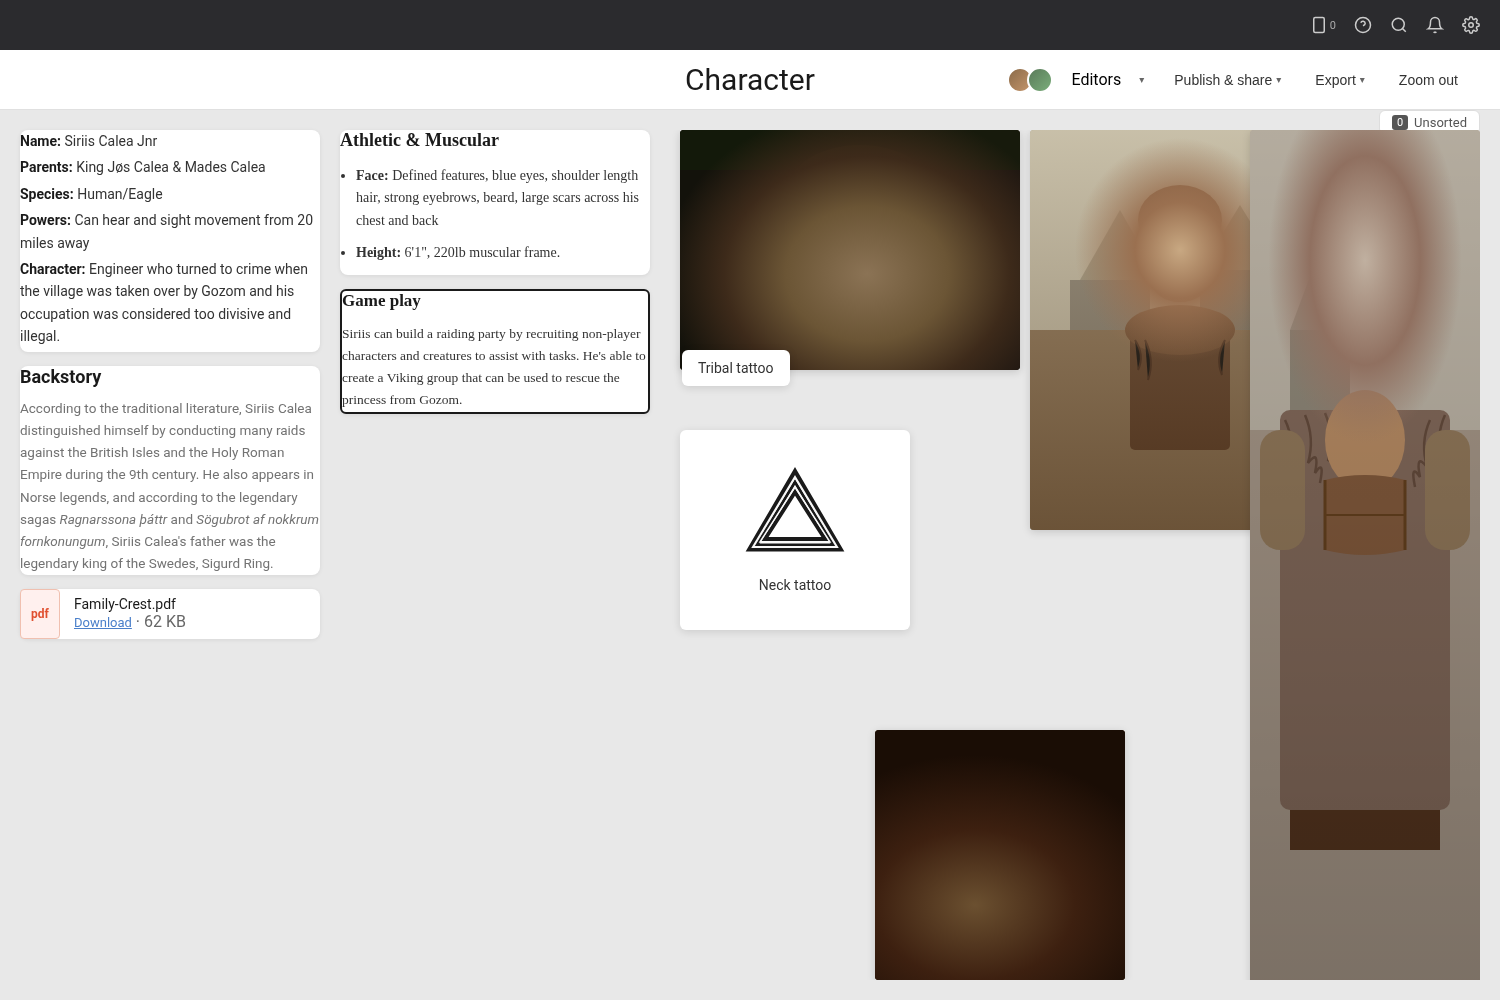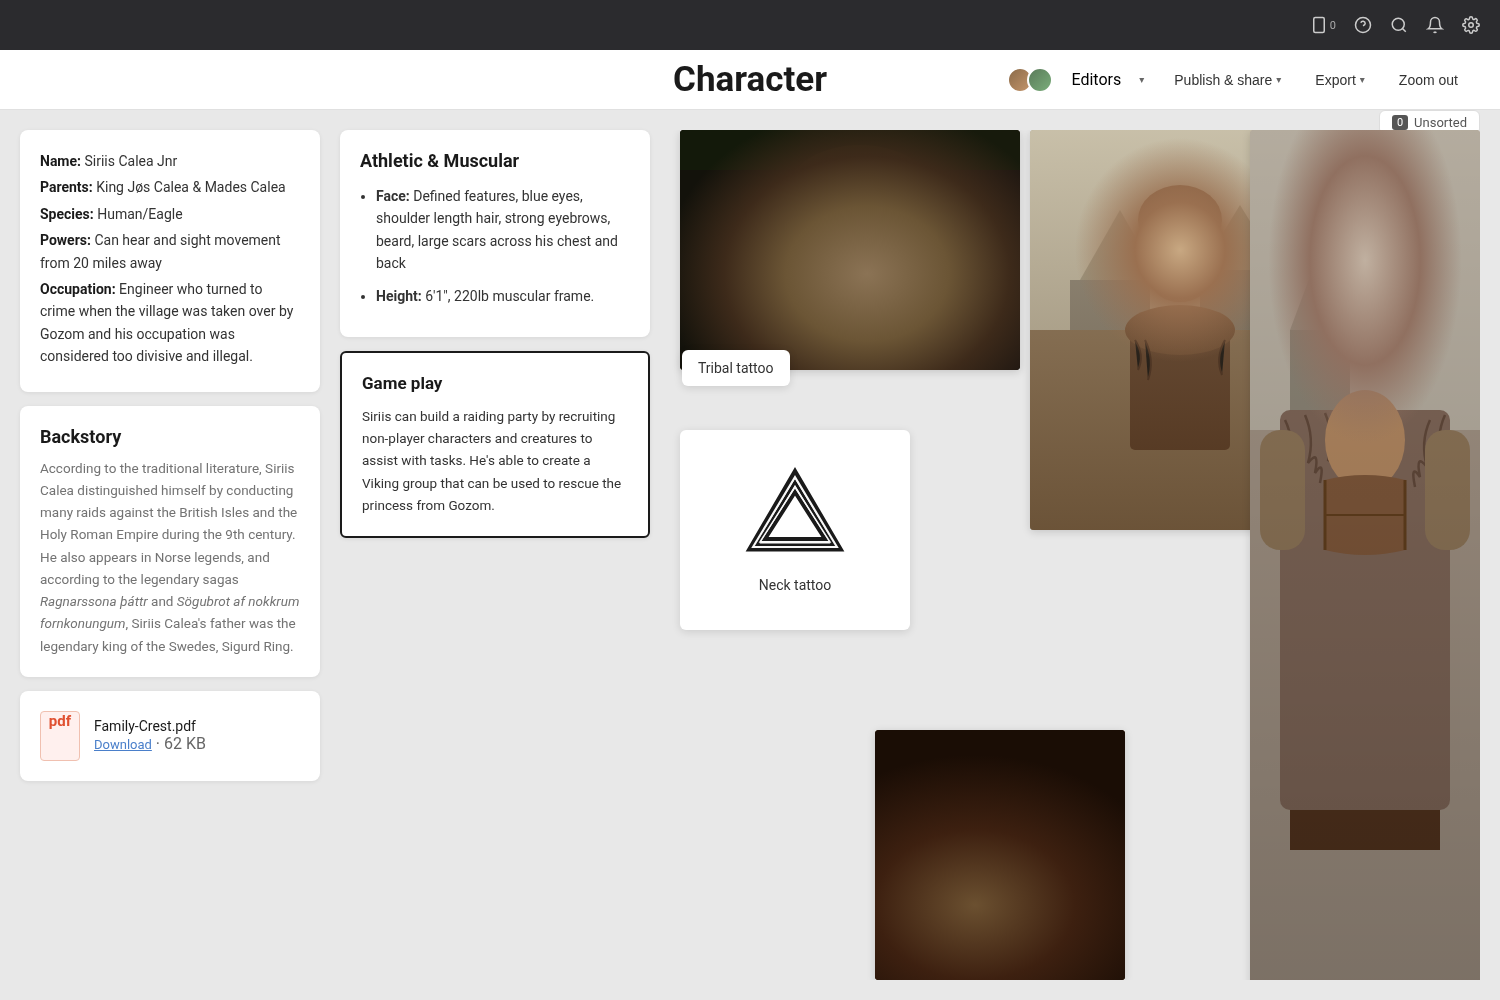--- a/index.html
+++ b/index.html
@@ -38,22 +38,22 @@
     .header-bar {
       background: #fff;
       height: 60px;
       display: flex;
       align-items: center;
       padding: 0 30px;
       border-bottom: 1px solid #e0e0e0;
       position: relative;
     }
     .header-title {
-      font-size: 35px;
-      font-weight: 700;
+      font-size: 30px;
+      font-weight: 400;
       color: #1a1a1a;
       position: absolute;
       left: 50%;
       transform: translateX(-50%);
     }
     .header-actions {
       margin-left: auto;
       display: flex;
       align-items: center;
       gap: 10px;
@@ -139,21 +139,20 @@
       flex-shrink: 0;
       display: flex;
       flex-direction: column;
       gap: 14px;
       margin-right: 20px;
     }
 
     .card {
       background: #fff;
       border-radius: 8px;
-      padding: 20px;
       box-shadow: 0 1px 4px rgba(0,0,0,0.08);
     }
 
     .character-info p {
       font-size: 14px;
       color: #333;
       line-height: 1.6;
       margin-bottom: 4px;
     }
     .character-info .label {
@@ -181,22 +180,22 @@
     }
     .pdf-icon {
       width: 40px;
       height: 50px;
       background: #fff0ee;
       border: 1px solid #f0c0b0;
       border-radius: 4px;
       display: flex;
       flex-direction: column;
       align-items: center;
-      justify-content: flex-start;
-      font-size: 15px;
+      justify-content: center;
+      font-size: 12px;
       font-weight: 700;
       color: #e05030;
       flex-shrink: 0;
     }
     .pdf-info .filename {
       font-weight: 400;
       font-size: 14px;
       color: #1a1a1a;
     }
     .pdf-info .download-link {
@@ -210,20 +209,21 @@
     }
 
     
     .center-column {
       width: 310px;
       flex-shrink: 0;
       display: flex;
       flex-direction: column;
       gap: 14px;
       margin-right: 20px;
+      font-family: Liberation Serif, serif;
     }
 
     .athletic-card h3 {
       font-size: 18px;
       font-weight: 700;
       margin-bottom: 14px;
       color: #1a1a1a;
     }
     .athletic-card ul {
       list-style: disc;
@@ -468,21 +468,21 @@
       </p>
       <p>
         <span class="label">Species:</span>
         <span>Human/Eagle</span>
       </p>
       <p>
         <span class="label">Powers:</span>
         <span>Can hear and sight movement from 20 miles away</span>
       </p>
       <p>
-        <span class="label">Occupation:</span>
+        <span class="label">Character:</span>
         <span>Engineer who turned to crime when the village was taken over by Gozom and his occupation was considered too divisive and illegal.</span>
       </p>
     </div>
 
     <div class="card backstory-card">
       <h3>Backstory</h3>
       <p>According to the traditional literature, Siriis Calea distinguished himself by conducting many raids against the British Isles and the Holy Roman Empire during the 9th century. He also appears in Norse legends, and according to the legendary sagas <em>Ragnarssona þáttr</em> and <em>Sögubrot af nokkrum fornkonungum</em>, Siriis Calea's father was the legendary king of the Swedes, Sigurd Ring.</p>
     </div>
 
     <div class="card pdf-card">

